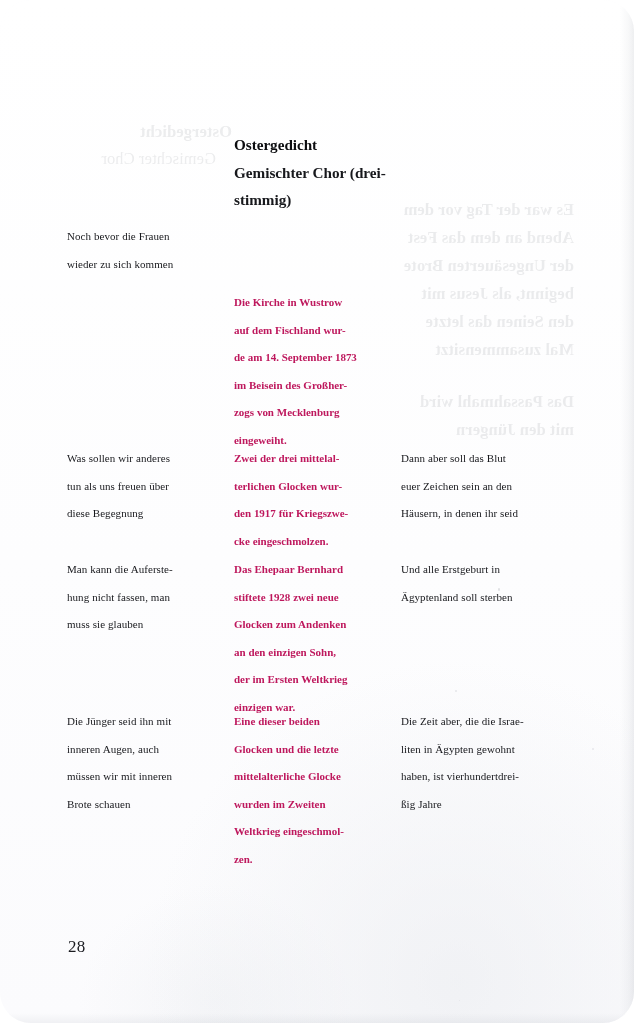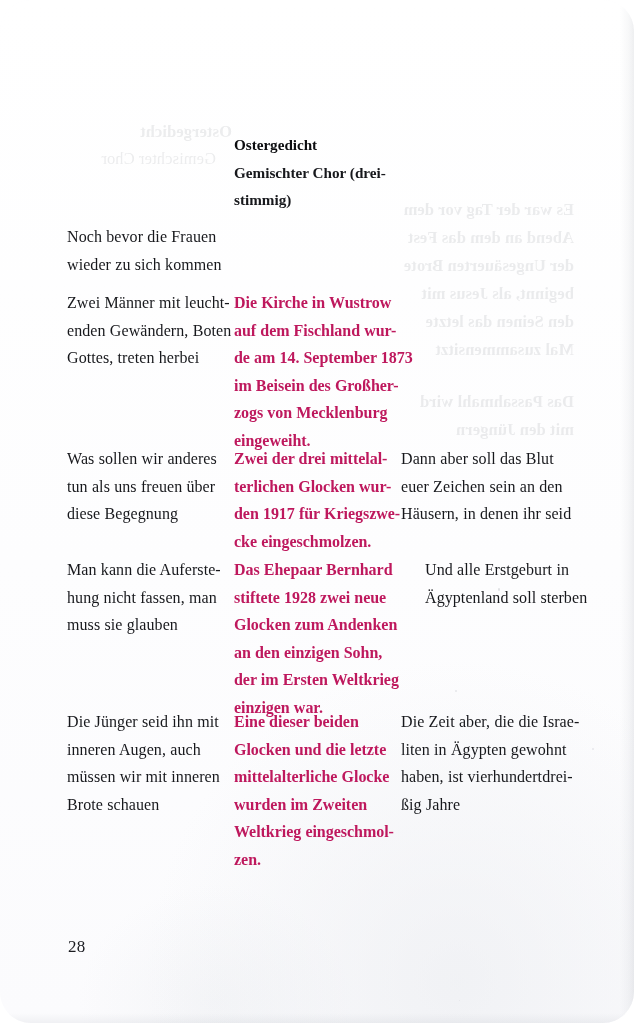--- a/index.html
+++ b/index.html
@@ -72,21 +72,21 @@
   .content {
     position: absolute;
     left: 0;
     top: 0;
     width: 634px;
     height: 1023px;
   }
 
   .stanza {
     position: absolute;
-    font-size: 16px;
+    font-size: 11px;
     line-height: 27.6px;
     color: #17181c;
     letter-spacing: 0.005em;
     width: 175px;
     word-spacing: 0.01em;
   }
   .stanza.col1 { left: 67px; }
   .stanza.col2 { left: 234px; font-weight: 700; color: #be185d; }
   .stanza.col3 { left: 401px; }
 
@@ -167,25 +167,20 @@
       <span class="title">Ostergedicht</span>
       <span class="sub">Gemischter Chor (drei-</span>
       <span class="sub">stimmig)</span>
     </div>
 
     <div class="stanza col1" style="top:223px;">
       <span class="line">Noch bevor die Frauen</span>
       <span class="line">wieder zu sich kommen</span>
     </div>
 
-    <div class="stanza col1" style="top:289px;">
-      <span class="line">Zwei Männer mit leucht-</span>
-      <span class="line">enden Gewändern, Boten</span>
-      <span class="line">Gottes, treten herbei</span>
-    </div>
 
     <div class="stanza col1" style="top:445px;">
       <span class="line">Was sollen wir anderes</span>
       <span class="line">tun als uns freuen über</span>
       <span class="line">diese Begegnung</span>
     </div>
 
     <div class="stanza col1" style="top:556px;">
       <span class="line">Man kann die Auferste-</span>
       <span class="line">hung nicht fassen, man</span>
@@ -232,21 +227,21 @@
       <span class="line">Weltkrieg eingeschmol-</span>
       <span class="line">zen.</span>
     </div>
 
     <div class="stanza col3" style="top:445px; width:182px;">
       <span class="line">Dann aber soll das Blut</span>
       <span class="line">euer Zeichen sein an den</span>
       <span class="line">Häusern, in denen ihr seid</span>
     </div>
 
-    <div class="stanza col3" style="top:556px; width:182px;margin-left:24px;">
+    <div class="stanza col3" style="top:556px; width:182px;">
       <span class="line">Und alle Erstgeburt in</span>
       <span class="line">Ägyptenland soll sterben</span>
     </div>
 
     <div class="stanza col3" style="top:708px; width:182px;">
       <span class="line">Die Zeit aber, die die Israe-</span>
       <span class="line">liten in Ägypten gewohnt</span>
       <span class="line">haben, ist vierhundertdrei-</span>
       <span class="line">ßig Jahre</span>
     </div>

